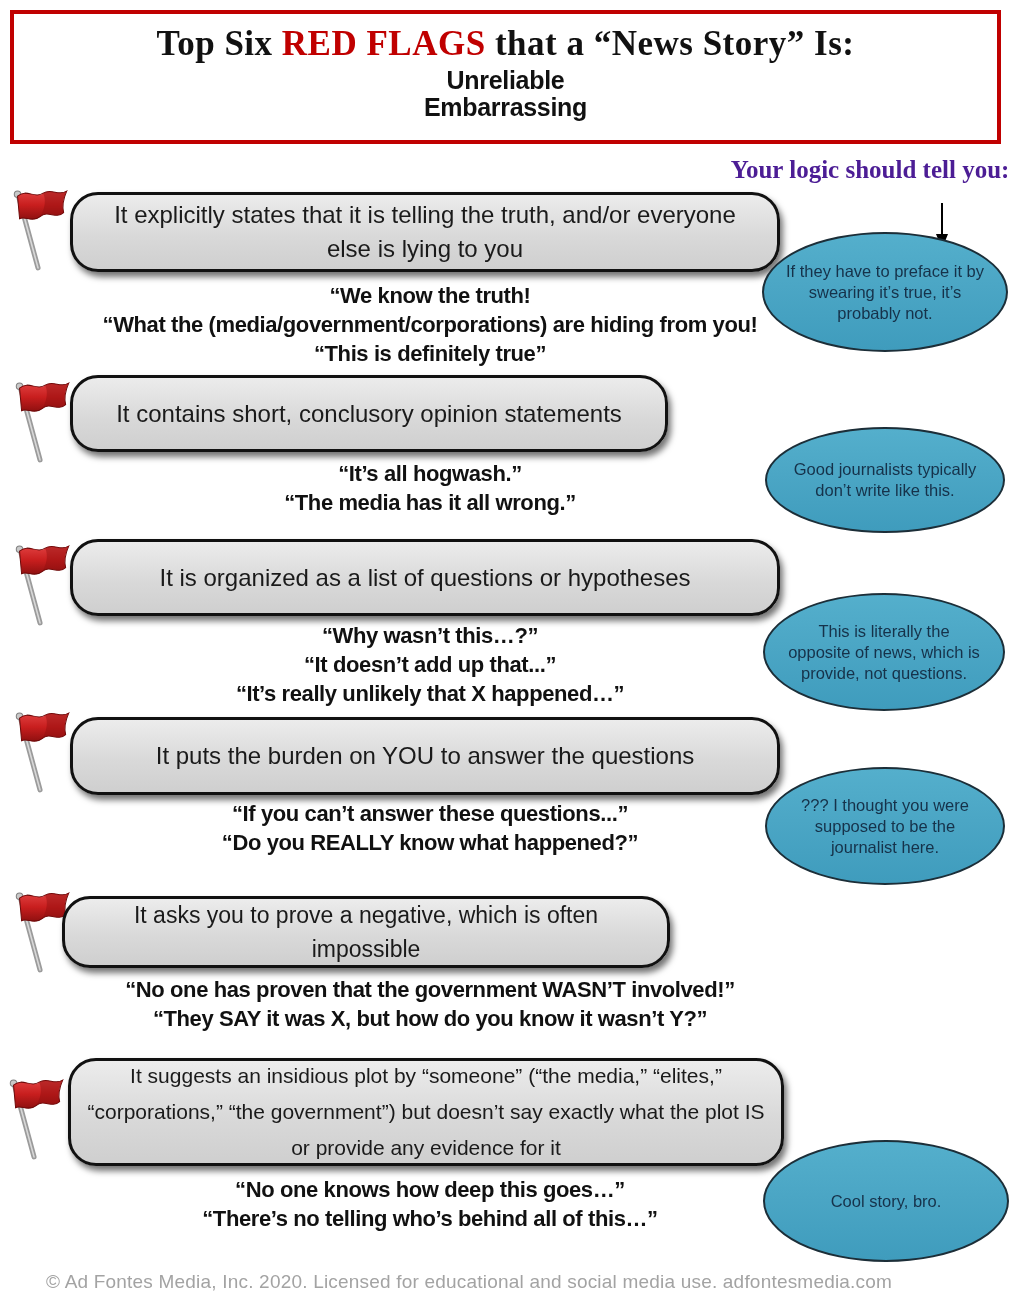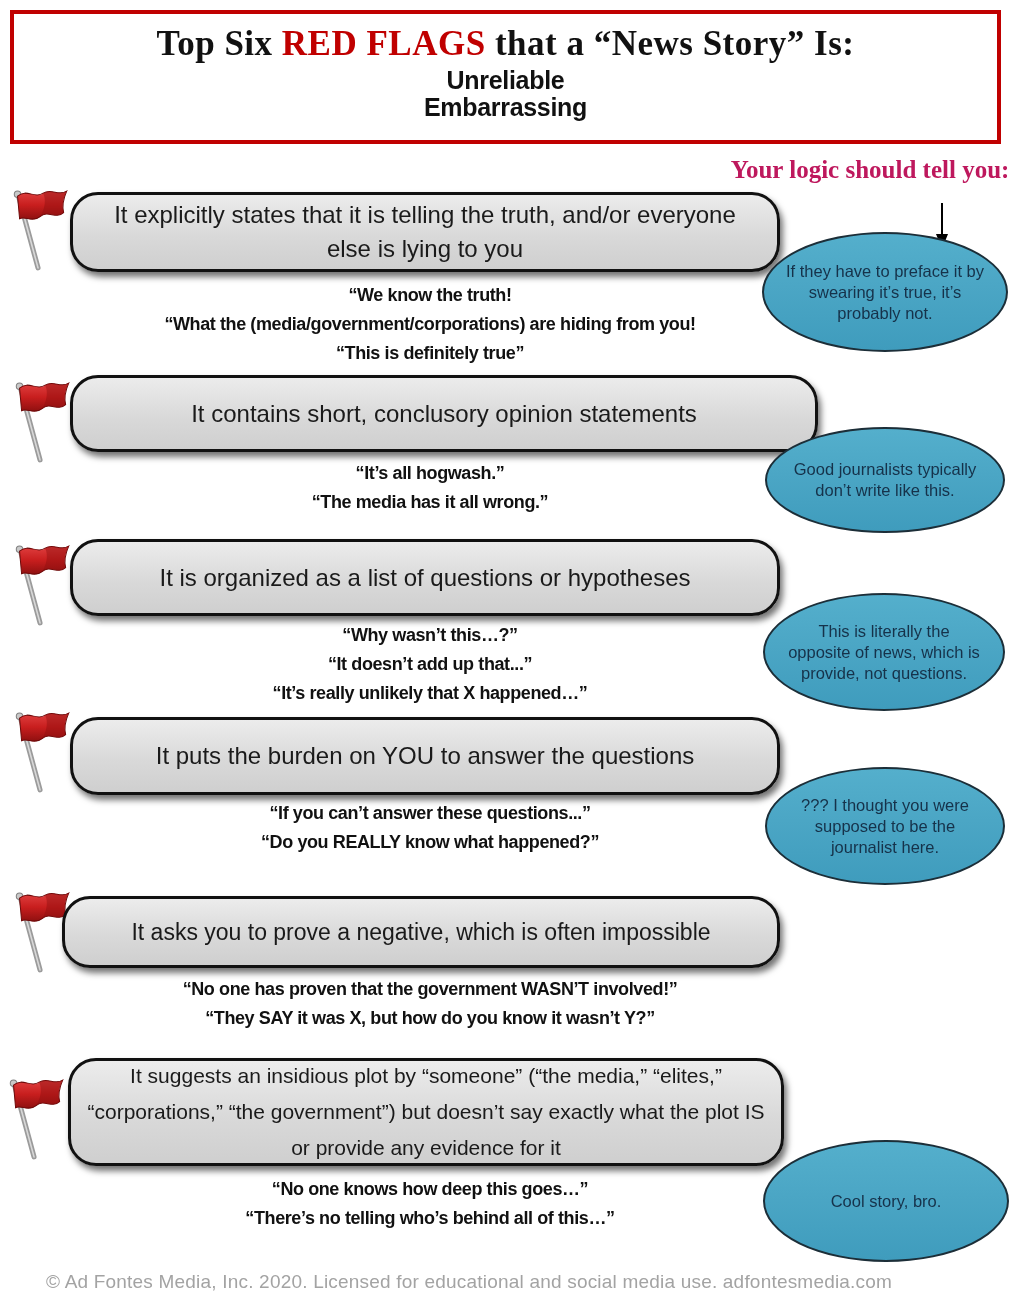--- a/index.html
+++ b/index.html
@@ -21,41 +21,41 @@
   .subtitles { margin-top:3px; }
   .subtitle {
     font-size:25px; font-weight:bold; color:#111111; line-height:27px;
     letter-spacing:-0.3px;
   }
 
   
   .logic-header {
     position:absolute; left:730px; top:155px; width:280px; text-align:center;
     font-family:"Liberation Serif", serif; font-weight:bold; font-size:25px;
-    line-height:30px; color:#be185d;
+    line-height:30px; color:#4c1d95;
   }
   .down-arrow { position:absolute; left:934px; top:203px; }
 
   
   .flag-box {
     position:absolute; box-sizing:border-box;
     background:linear-gradient(180deg, #ececec 0%, #d9d9d9 55%, #cfcfcf 100%);
     border:3.5px solid #111111; border-radius:28px;
     box-shadow:3px 5px 6px rgba(0,0,0,0.55);
     display:flex; align-items:center; justify-content:center;
     text-align:center; color:#1a1a1a; font-size:24px; line-height:34px;
     padding:0 16px;
   }
   .flag-box.small-line { font-size:24px; }
   .flag-box.three-line { font-size:21px; line-height:36px; padding:12px 6px; }
 
   
   .examples {
     position:absolute; width:740px; left:60px; text-align:center;
-    font-weight:bold; font-size:18px; line-height:29px; color:#111111;
+    font-weight:bold; font-size:22px; line-height:29px; color:#111111;
     letter-spacing:-0.4px;
   }
 
   
   .logic-ellipse {
     position:absolute; box-sizing:border-box; border-radius:50%;
     background:linear-gradient(180deg, #54afcc 0%, #4BA6C5 45%, #3f9cbd 100%);
     border:2px solid #1c2e38;
     display:flex; align-items:center; justify-content:center; text-align:center;
     color:#16324a; font-size:16.5px; line-height:21px; padding:6px 20px;
@@ -119,21 +119,21 @@
   </div>
   <div class="logic-ellipse" style="left:762px;top:232px;width:246px;height:120px">If they have to preface it by swearing it’s true, it’s probably not.</div>
 
   <svg class="flag-icon" style="left:6px;top:378px" width="66" height="86" viewBox="0 0 64 84">
     <line x1="14" y1="10" x2="33" y2="80" stroke="#9b9b9b" stroke-width="5" stroke-linecap="round"></line>
     <line x1="14" y1="10" x2="33" y2="80" stroke="#d8d8d8" stroke-width="1.6" stroke-linecap="round"></line>
     <circle cx="13" cy="8" r="3.2" fill="#c9c9c9" stroke="#7f7f7f"></circle>
     <path d="M13 10 C 22 2, 30 13, 38 7 C 46 2, 53 10, 61 5 C 58 12, 56 18, 58 26 C 50 33, 43 23, 35 30 C 28 36, 20 29, 15 32 Z" fill="url(#flagGrad)" stroke="#6e0b0b" stroke-width="1"></path>
     <path d="M38 7 C 41 13, 40 22, 35 30 C 43 23, 50 33, 58 26 C 56 18, 58 12, 61 5 C 53 10, 46 2, 38 7 Z" fill="#8f1010" opacity="0.45"></path>
   </svg>
-  <div class="flag-box" style="left:70px;top:375px;width:748px;height:77px">It contains short, conclusory opinion statements</div>
+  <div class="flag-box" style="left:70px;top:375px;width:598px;height:77px">It contains short, conclusory opinion statements</div>
   <div class="examples" style="top:459px">
     <div>“It’s all hogwash.”</div>
     <div>“The media has it all wrong.”</div>
   </div>
   <div class="logic-ellipse" style="left:765px;top:427px;width:240px;height:106px">Good journalists typically don’t write like this.</div>
 
   <svg class="flag-icon" style="left:6px;top:541px" width="66" height="86" viewBox="0 0 64 84">
     <line x1="14" y1="10" x2="33" y2="80" stroke="#9b9b9b" stroke-width="5" stroke-linecap="round"></line>
     <line x1="14" y1="10" x2="33" y2="80" stroke="#d8d8d8" stroke-width="1.6" stroke-linecap="round"></line>
     <circle cx="13" cy="8" r="3.2" fill="#c9c9c9" stroke="#7f7f7f"></circle>
@@ -162,21 +162,21 @@
   </div>
   <div class="logic-ellipse" style="left:765px;top:767px;width:240px;height:118px">??? I thought you were supposed to be the journalist here.</div>
 
   <svg class="flag-icon" style="left:6px;top:888px" width="66" height="86" viewBox="0 0 64 84">
     <line x1="14" y1="10" x2="33" y2="80" stroke="#9b9b9b" stroke-width="5" stroke-linecap="round"></line>
     <line x1="14" y1="10" x2="33" y2="80" stroke="#d8d8d8" stroke-width="1.6" stroke-linecap="round"></line>
     <circle cx="13" cy="8" r="3.2" fill="#c9c9c9" stroke="#7f7f7f"></circle>
     <path d="M13 10 C 22 2, 30 13, 38 7 C 46 2, 53 10, 61 5 C 58 12, 56 18, 58 26 C 50 33, 43 23, 35 30 C 28 36, 20 29, 15 32 Z" fill="url(#flagGrad)" stroke="#6e0b0b" stroke-width="1"></path>
     <path d="M38 7 C 41 13, 40 22, 35 30 C 43 23, 50 33, 58 26 C 56 18, 58 12, 61 5 C 53 10, 46 2, 38 7 Z" fill="#8f1010" opacity="0.45"></path>
   </svg>
-  <div class="flag-box small-line" style="left:62px;top:896px;width:718px;height:72px;font-size:23px">It asks you to prove a negative, which is often impossible</div>
+  <div class="flag-box small-line" style="left:62px;top:896px;width:608px;height:72px;font-size:23px">It asks you to prove a negative, which is often impossible</div>
   <div class="examples" style="top:975px">
     <div>“No one has proven that the government WASN’T involved!”</div>
     <div>“They SAY it was X, but how do you know it wasn’t Y?”</div>
   </div>
 
   <svg class="flag-icon" style="left:0px;top:1075px" width="66" height="86" viewBox="0 0 64 84">
     <line x1="14" y1="10" x2="33" y2="80" stroke="#9b9b9b" stroke-width="5" stroke-linecap="round"></line>
     <line x1="14" y1="10" x2="33" y2="80" stroke="#d8d8d8" stroke-width="1.6" stroke-linecap="round"></line>
     <circle cx="13" cy="8" r="3.2" fill="#c9c9c9" stroke="#7f7f7f"></circle>
     <path d="M13 10 C 22 2, 30 13, 38 7 C 46 2, 53 10, 61 5 C 58 12, 56 18, 58 26 C 50 33, 43 23, 35 30 C 28 36, 20 29, 15 32 Z" fill="url(#flagGrad)" stroke="#6e0b0b" stroke-width="1"></path>

